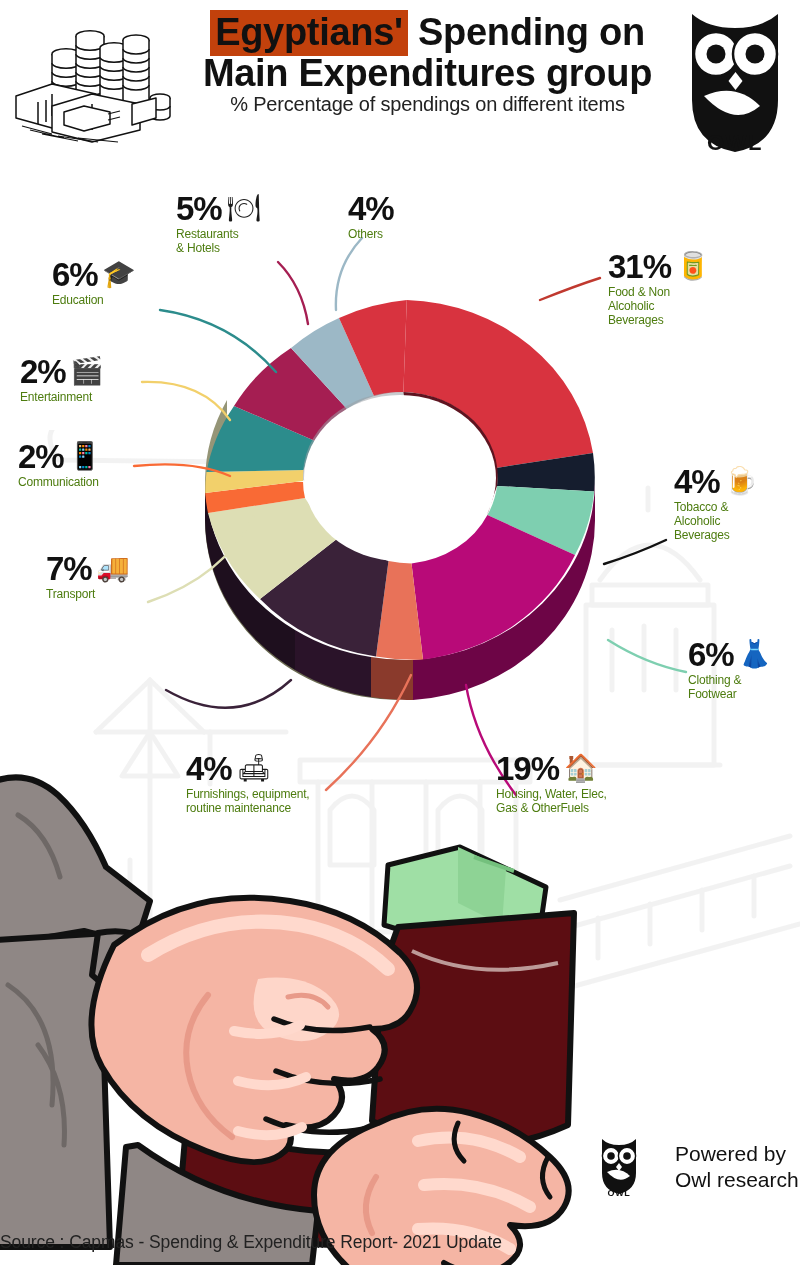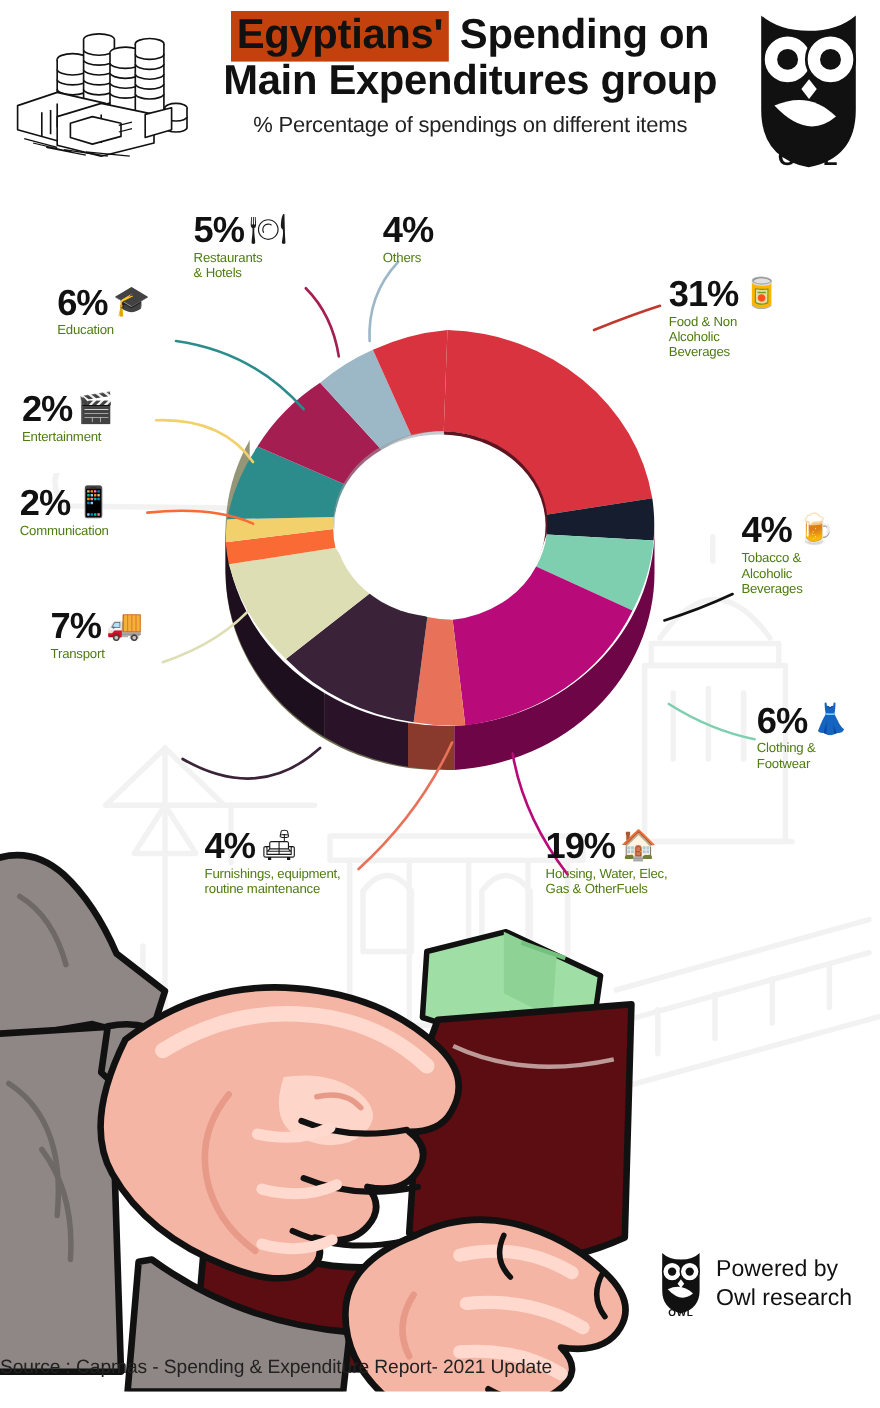--- a/index.html
+++ b/index.html
@@ -19,42 +19,42 @@
 
   
   .header { position:absolute; left:0; top:0; width:800px; height:170px; z-index:5; }
   .money-art { position:absolute; left:8px; top:14px; width:170px; height:130px; }
   .title-block { position:absolute; left:175px; top:12px; width:505px; text-align:center; }
   .title-l1, .title-l2 {
     font-size:38px; font-weight:700; line-height:1.07; letter-spacing:-.3px;
     color:#111; white-space:nowrap;
   }
   .hl { background:#c2410c; padding:1px 5px 3px 5px; color:#111; }
-  .subtitle { margin-top:10px; font-size:20px; color:#222; font-weight:400; letter-spacing:-.2px; }
+  .subtitle { margin-top:0; font-size:20px; color:#222; font-weight:400; letter-spacing:-.2px; }
   .owl-logo { position:absolute; left:676px; top:4px; width:118px; height:152px; }
 
   
   .donut-wrap { position:absolute; left:175px; top:265px; width:450px; height:470px; z-index:3; }
 
   
   .lbl { position:absolute; z-index:6; }
   .lbl .pct-row { display:flex; align-items:center; gap:5px; white-space:nowrap; }
   .lbl .pct { font-size:33px; font-weight:700; letter-spacing:-1px; color:#111; line-height:1; }
   .lbl .emo { font-size:27px; line-height:1; }
   .lbl .nm { font-size:12px; line-height:1.18; color:#4d7c0f; margin-top:2px; letter-spacing:-.2px; }
 
   .leaders { position:absolute; left:0; top:0; width:800px; height:1280px; z-index:4; pointer-events:none; }
 
   
   .hands { position:absolute; left:-12px; top:745px; width:640px; height:520px; z-index:7; }
 
   
   .powered { position:absolute; left:596px; top:1136px; z-index:8; display:flex; align-items:center; gap:9px; }
   .powered .owl-mini { width:46px; height:62px; flex:0 0 auto; }
-  .powered .ptxt { font-size:21px; line-height:1.22; color:#111; }
+  .powered .ptxt { font-size:21px; line-height:1.22; color:#111;margin-left:24px; }
   .source { position:absolute; left:0; top:1232px; width:800px; 
             font-size:17.5px; color:#222; z-index:8; letter-spacing:-.1px; }
 </style>
 </head>
 <body>
 
 <div class="stage">
 
   <svg class="bg-sketch" viewBox="0 0 800 620">
     <g fill="none" stroke="#e9e9e9" stroke-width="5" stroke-linecap="round" stroke-linejoin="round">

